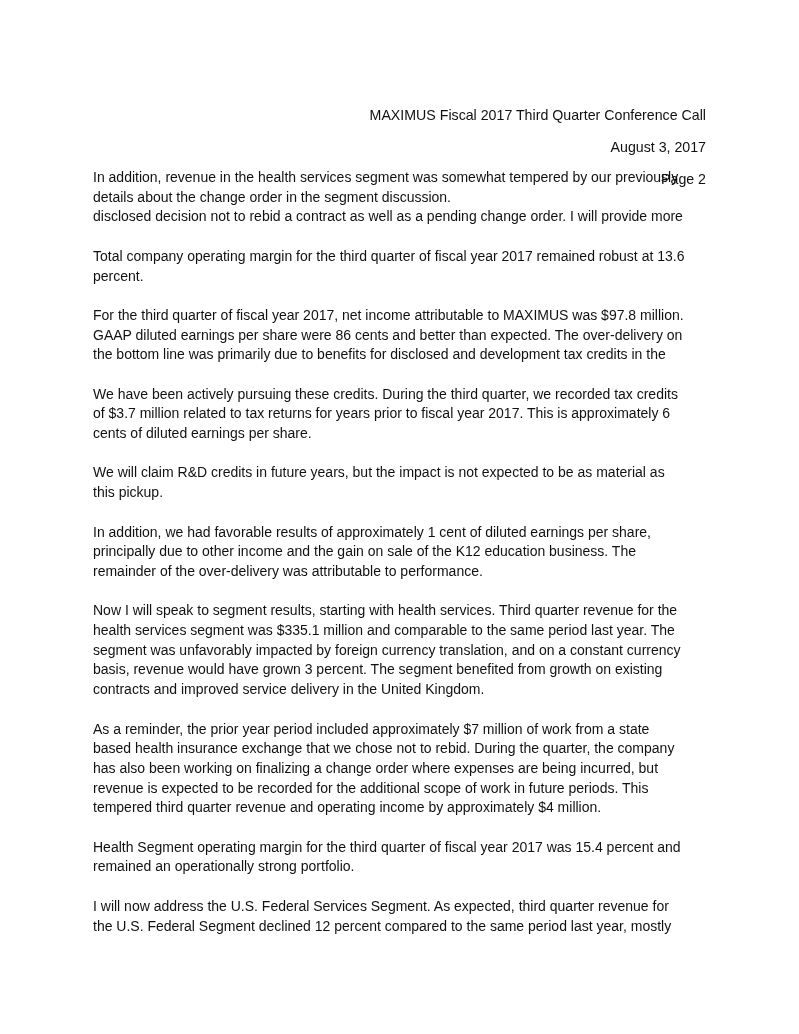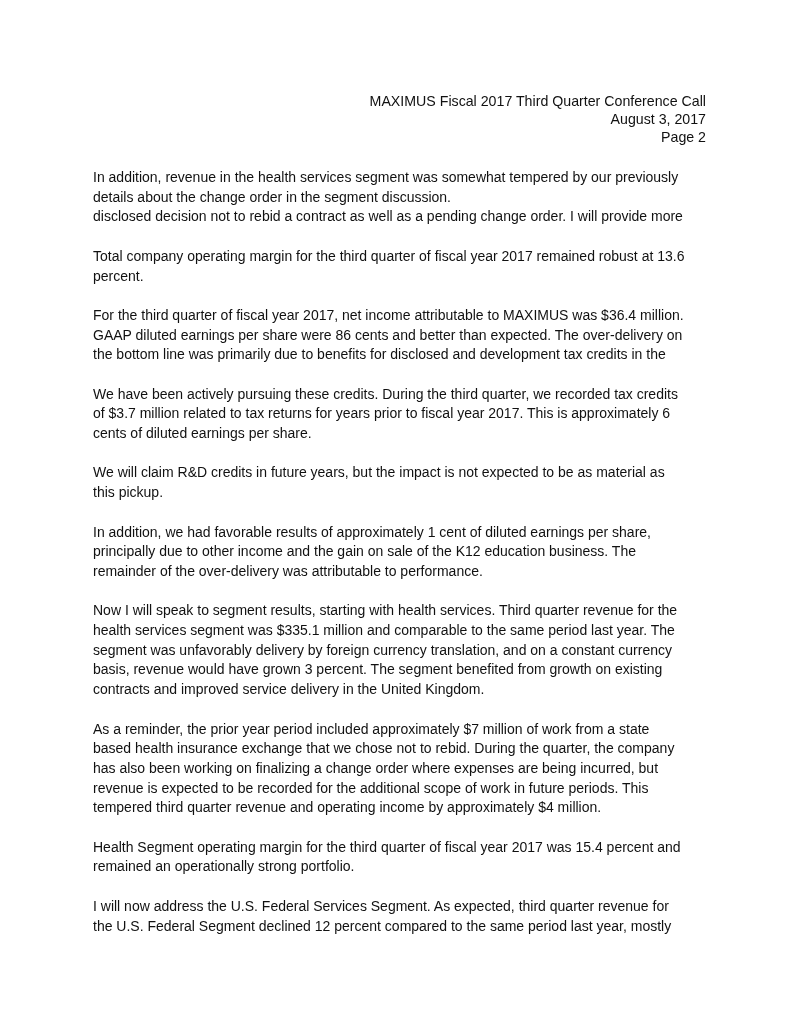--- a/index.html
+++ b/index.html
@@ -23,21 +23,21 @@
       background: #ffffff;
     }
     .header {
       position: absolute;
       right: 93px;
       top: 92px;
       text-align: right;
       font-size: 14.2px;
       line-height: 18px;
     }
-    .header div { white-space: nowrap; }
+    .header div { white-space: nowrap; margin-top: 14px; }
     .body-text {
       position: absolute;
       left: 93px;
       top: 168px;
       width: 640px;
       font-size: 14px;
       line-height: 19.7px;
     }
     .para {
       margin: 0 0 19.7px 0;
@@ -65,21 +65,21 @@
       <span class="line">details about the change order in the segment discussion.</span>
       <span class="line">disclosed decision not to rebid a contract as well as a pending change order. I will provide more</span>
     </p>
 
     <p class="para">
       <span class="line">Total company operating margin for the third quarter of fiscal year 2017 remained robust at 13.6</span>
       <span class="line">percent.</span>
     </p>
 
     <p class="para">
-      <span class="line">For the third quarter of fiscal year 2017, net income attributable to MAXIMUS was $36.4 million.</span>
+      <span class="line">For the third quarter of fiscal year 2017, net income attributable to MAXIMUS was $97.8 million.</span>
       <span class="line">GAAP diluted earnings per share were 86 cents and better than expected. The over-delivery on</span>
       <span class="line">the bottom line was primarily due to benefits for disclosed and development tax credits in the</span>
     </p>
 
     <p class="para">
       <span class="line">We have been actively pursuing these credits. During the third quarter, we recorded tax credits</span>
       <span class="line">of $3.7 million related to tax returns for years prior to fiscal year 2017. This is approximately 6</span>
       <span class="line">cents of diluted earnings per share.</span>
     </p>
 
@@ -90,21 +90,21 @@
 
     <p class="para">
       <span class="line">In addition, we had favorable results of approximately 1 cent of diluted earnings per share,</span>
       <span class="line">principally due to other income and the gain on sale of the K12 education business. The</span>
       <span class="line">remainder of the over-delivery was attributable to performance.</span>
     </p>
 
     <p class="para">
       <span class="line">Now I will speak to segment results, starting with health services. Third quarter revenue for the</span>
       <span class="line">health services segment was $335.1 million and comparable to the same period last year. The</span>
-      <span class="line">segment was unfavorably delivery by foreign currency translation, and on a constant currency</span>
+      <span class="line">segment was unfavorably impacted by foreign currency translation, and on a constant currency</span>
       <span class="line">basis, revenue would have grown 3 percent. The segment benefited from growth on existing</span>
       <span class="line">contracts and improved service delivery in the United Kingdom.</span>
     </p>
 
     <p class="para">
       <span class="line">As a reminder, the prior year period included approximately $7 million of work from a state</span>
       <span class="line">based health insurance exchange that we chose not to rebid. During the quarter, the company</span>
       <span class="line">has also been working on finalizing a change order where expenses are being incurred, but</span>
       <span class="line">revenue is expected to be recorded for the additional scope of work in future periods. This</span>
       <span class="line">tempered third quarter revenue and operating income by approximately $4 million.</span>

